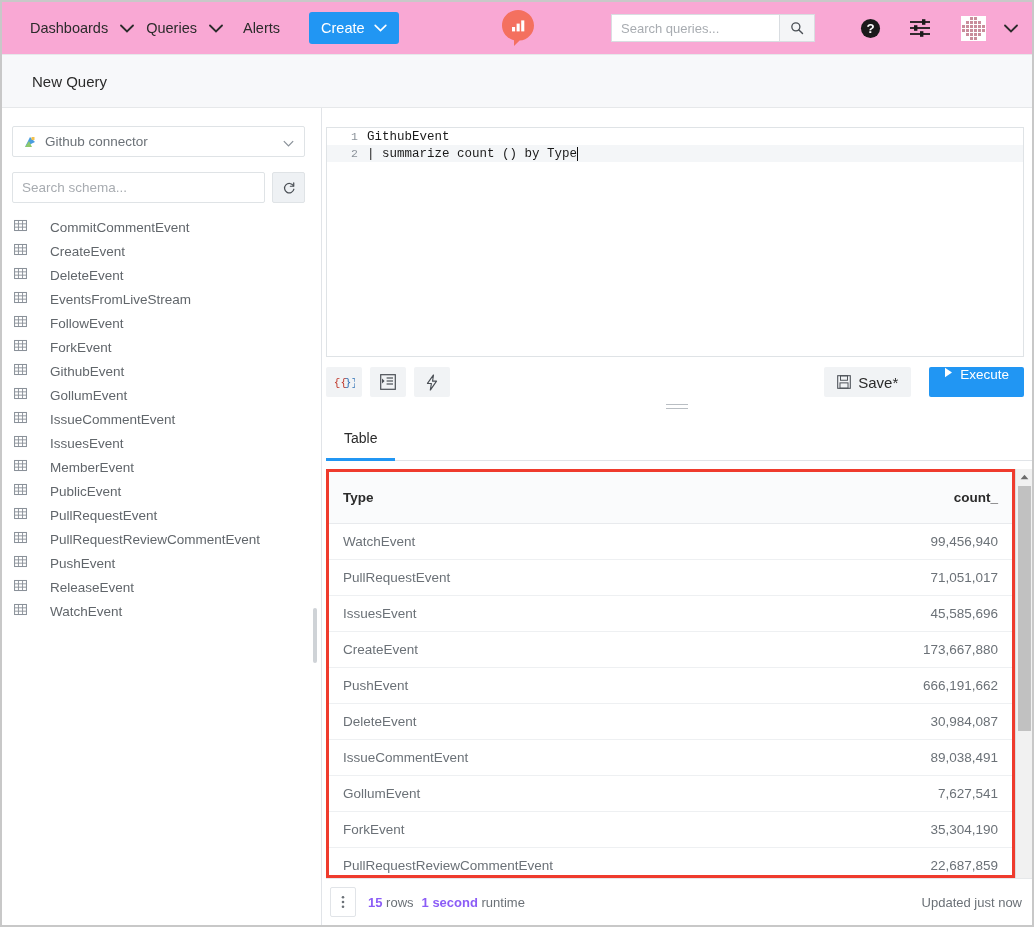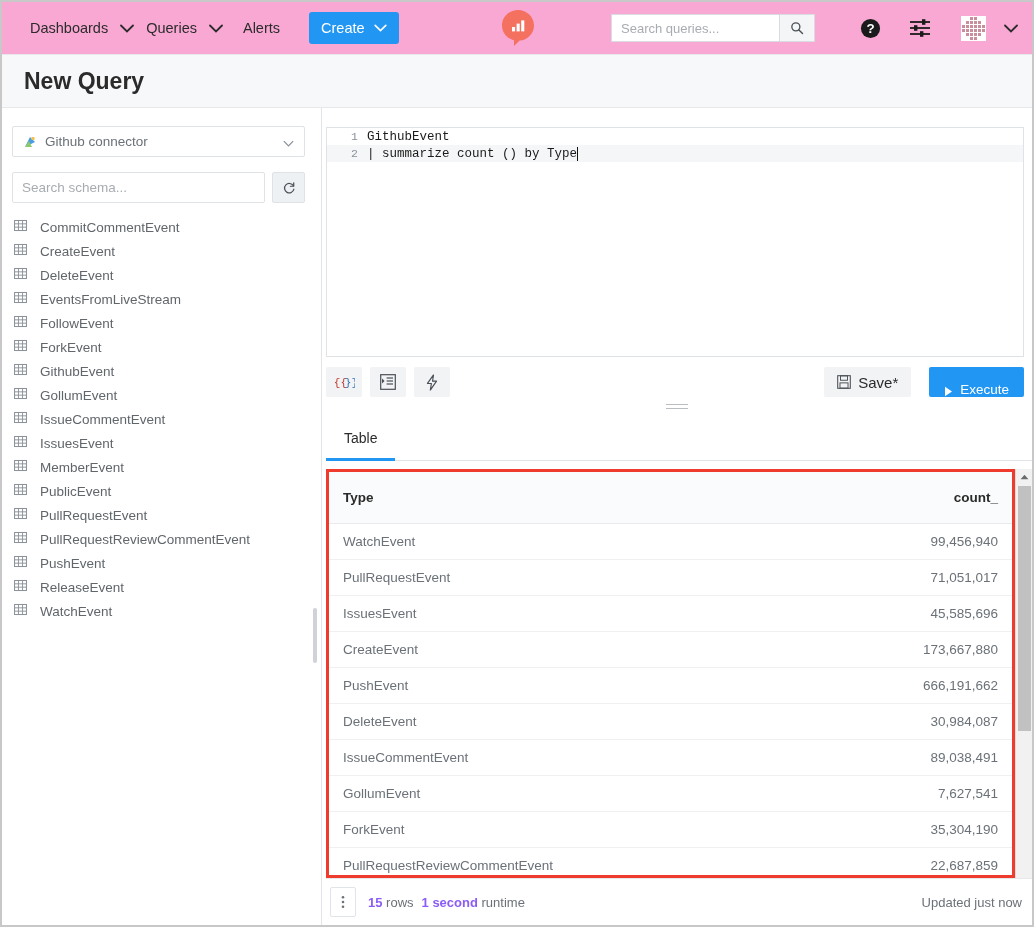--- a/index.html
+++ b/index.html
@@ -90,21 +90,21 @@
   .avatar-caret { margin-left: 6px; cursor: pointer; }
 
   
   .page-title-bar {
     height: 53px; flex: 0 0 53px;
     background: #f7f8fa;
     border-bottom: 1px solid #e6e8ea;
     display: flex; align-items: center;
     padding-left: 22px;
   }
-  .page-title { font-size: 23px; color: #2b2b2b; font-weight: bold; }
+  .page-title { font-size: 15px; color: #2b2b2b; font-weight: normal; margin-left: 8px; }
 
   
   .body-row { flex: 1; display: flex; min-height: 0; }
 
   
   .sidebar {
     width: 320px; flex: 0 0 320px;
     background: #fff;
     border-right: 1px solid #e1e4e8;
     display: flex; flex-direction: column;
@@ -135,21 +135,21 @@
   .refresh-btn {
     width: 33px; height: 31px; margin-left: 7px;
     border: 1px solid #dfe3e6; border-radius: 2px;
     background: #eef1f4;
     display: flex; align-items: center; justify-content: center;
     cursor: pointer;
   }
   .schema-list { margin-top: 12px; padding-left: 12px; }
   .schema-item {
     display: flex; align-items: center;
-    height: 24px; cursor: pointer; gap: 13px;
+    height: 24px; cursor: pointer; gap: 23px;
   }
   .schema-item-label { font-size: 13.5px; color: #61666b; }
   .sidebar-scrollbar {
     position: absolute; right: 4px; top: 500px;
     width: 4px; height: 55px;
     background: #cfd3d7; border-radius: 2px;
     cursor: pointer;
   }
 
   
@@ -200,21 +200,21 @@
     height: 30px; padding: 0 13px;
     background: #f1f3f5; border: none; border-radius: 2px;
     display: flex; align-items: center; gap: 7px;
     font-size: 15px; color: #2b2b2b; cursor: pointer;
     font-family: "Liberation Sans", sans-serif;
     margin-right: 18px;
   }
   .exec-btn {
     height: 30px; padding: 0 15px;
     background: #2196f3; border: none; border-radius: 2px;
-    display: flex; align-items: flex-end; gap: 7px;
+    display: flex; align-items: flex-start; gap: 7px;
     font-size: 13.5px; color: #fff; cursor: pointer;
     font-family: "Liberation Sans", sans-serif;
   }
   .drag-handle {
     height: 14px; display: flex; align-items: center; justify-content: center;
     cursor: row-resize; margin-top: 2px;
   }
   .drag-lines { width: 22px; }
   .drag-lines div { height: 1px; background: #b9bec3; margin-bottom: 3px; }
 

